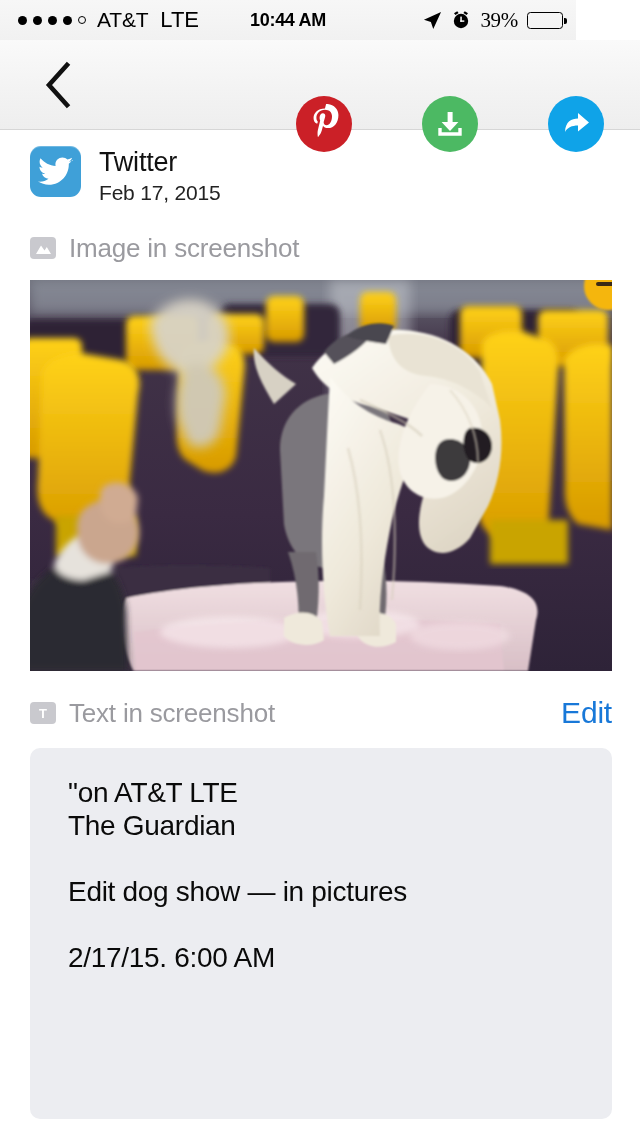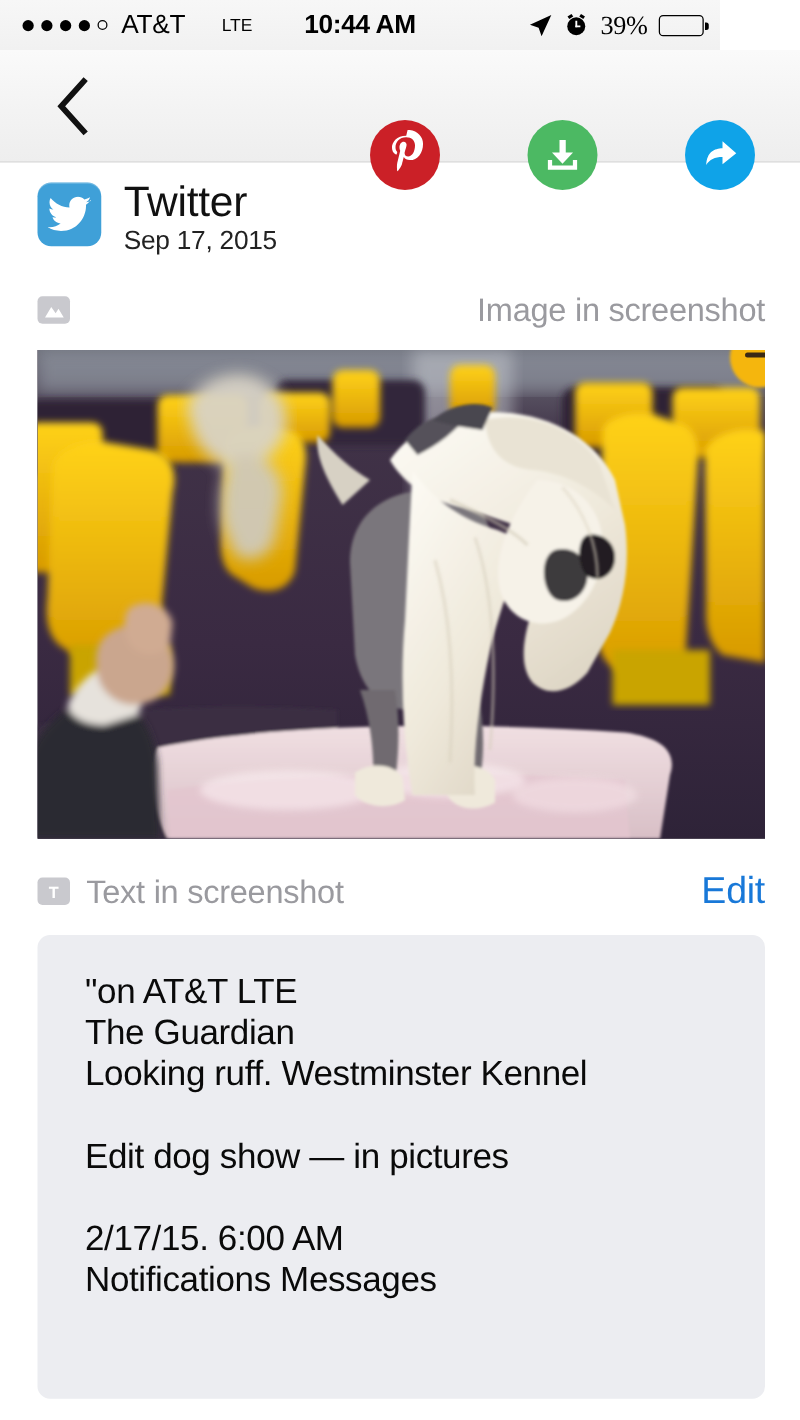--- a/index.html
+++ b/index.html
@@ -16,25 +16,25 @@
     background:linear-gradient(to bottom,#f7f7f7 0%,#f1f1f1 100%);
     display:flex;align-items:center;position:relative;
     box-sizing:border-box;
     padding-left:36px;
   }
   .sb-left{display:flex;align-items:center;position:absolute;left:18px;top:0;height:40px;}
   .dots{display:flex;align-items:center;gap:6px;margin-right:11px;}
   .dot{width:9px;height:9px;border-radius:50%;background:#000;}
   .dot.hollow{background:transparent;border:1.5px solid #000;width:6px;height:6px;}
   .carrier{font-size:21px;color:#000;letter-spacing:-0.2px;}
-  .lte{font-size:14px;color:#000;margin-left:29px;letter-spacing:0px;}
+  .lte{font-size:22px;color:#000;margin-left:12px;letter-spacing:0px;}
   .sb-time{
     position:absolute;left:0;right:0;top:0;height:40px;
     display:flex;align-items:center;justify-content:center;
-    font-size:21px;font-weight:bold;color:#000;letter-spacing:-0.3px;
+    font-size:18px;font-weight:bold;color:#000;letter-spacing:-0.3px;
   }
   .sb-right{position:absolute;right:13px;top:0;height:40px;display:flex;align-items:center;gap:9px;}
   .loc-arrow{display:block;}
   .alarm{display:block;}
   .battpct{font-size:21px;color:#000;letter-spacing:-0.3px;font-family:Liberation Serif, serif;}
   .battery{
     width:36px;height:17px;border:1.6px solid #000;border-radius:3.5px;
     position:relative;box-sizing:border-box;padding:1.6px;
   }
   .battery:after{
@@ -62,27 +62,26 @@
 
   
   .content{width:640px;background:#fff;}
   .src-row{display:flex;align-items:flex-start;padding:16px 0 0 30px;}
   .app-icon{
     width:51px;height:51px;border-radius:11px;background:#3fa0d8;
     display:flex;align-items:center;justify-content:center;flex:none;
     box-shadow:inset 0 1px 0 rgba(255,255,255,.25);
   }
   .src-text{margin-left:18px;padding-top:1px;}
-  .src-title{font-size:34px;color:#111;line-height:30px;letter-spacing:-0.2px;}
+  .src-title{font-size:27px;color:#111;line-height:30px;letter-spacing:-0.2px;}
   .src-date{font-size:21px;color:#222;line-height:26px;margin-top:3px;letter-spacing:-0.2px;}
 
   .section-row{
     display:flex;align-items:center;padding:0 28px 0 30px;margin-top:25px;
     height:34px;
-    justify-content:space-between;
   }
   .badge{
     width:26px;height:22px;border-radius:4px;background:#c9c9ce;
     display:flex;align-items:center;justify-content:center;flex:none;
   }
   .badge-t{font-size:13px;color:#fff;font-weight:bold;line-height:1;}
   .section-label{font-size:26px;color:#9a9a9f;margin-left:13px;letter-spacing:-0.2px;}
   .edit-link{margin-left:auto;font-size:30px;color:#1878d8;letter-spacing:-0.2px;}
 
   
@@ -176,21 +175,21 @@
 <div class="content">
 
   <div class="src-row">
     <div class="app-icon">
       <svg width="36" height="30" viewBox="0 0 36 30">
         <path d="M35 3.6c-1.3.6-2.7 1-4.1 1.2 1.5-.9 2.6-2.3 3.2-4-1.4.8-2.9 1.4-4.6 1.8C28.2 1.2 26.4.4 24.4.4c-3.9 0-7 3.1-7 7 0 .6.1 1.1.2 1.6C11.7 8.7 6.2 5.8 2.5 1.3c-.6 1-.9 2.2-.9 3.5 0 2.4 1.2 4.6 3.1 5.8-1.1 0-2.2-.3-3.2-.9v.1c0 3.4 2.4 6.2 5.6 6.9-.6.2-1.2.2-1.8.2-.4 0-.9 0-1.3-.1.9 2.8 3.5 4.8 6.5 4.9-2.4 1.9-5.4 3-8.7 3-.6 0-1.1 0-1.7-.1 3.1 2 6.8 3.1 10.7 3.1 12.9 0 20-10.7 20-20v-.9c1.4-1 2.6-2.3 3.5-3.7z" fill="#fff"></path>
       </svg>
     </div>
     <div class="src-text">
       <div class="src-title">Twitter</div>
-      <div class="src-date">Sep 17, 2015</div>
+      <div class="src-date">Feb 17, 2015</div>
     </div>
   </div>
 
   <div class="section-row">
     <span class="badge">
       <svg width="17" height="13" viewBox="0 0 17 13">
         <path d="M1 12 L6 3.5 L9.5 8.5 L11.8 5 L16 12 Z" fill="#fff"></path>
       </svg>
     </span>
     <span class="section-label">Image in screenshot</span>
@@ -320,21 +319,19 @@
     <span class="badge">
       <span class="badge-t">T</span>
     </span>
     <span class="section-label">Text in screenshot</span>
     <span class="edit-link">Edit</span>
   </div>
 
   <div class="text-card">
     <div class="ocr-line">"on AT&amp;T LTE</div>
     <div class="ocr-line">The Guardian</div>
-    <div class="ocr-line">Looking ruff. Westminster Kennel</div>
     <div class="ocr-line blank"></div>
     <div class="ocr-line">Edit dog show — in pictures</div>
     <div class="ocr-line blank"></div>
     <div class="ocr-line">2/17/15. 6:00 AM</div>
-    <div class="ocr-line">Notifications Messages</div>
   </div>
 
 </div>
 
 </body></html>

